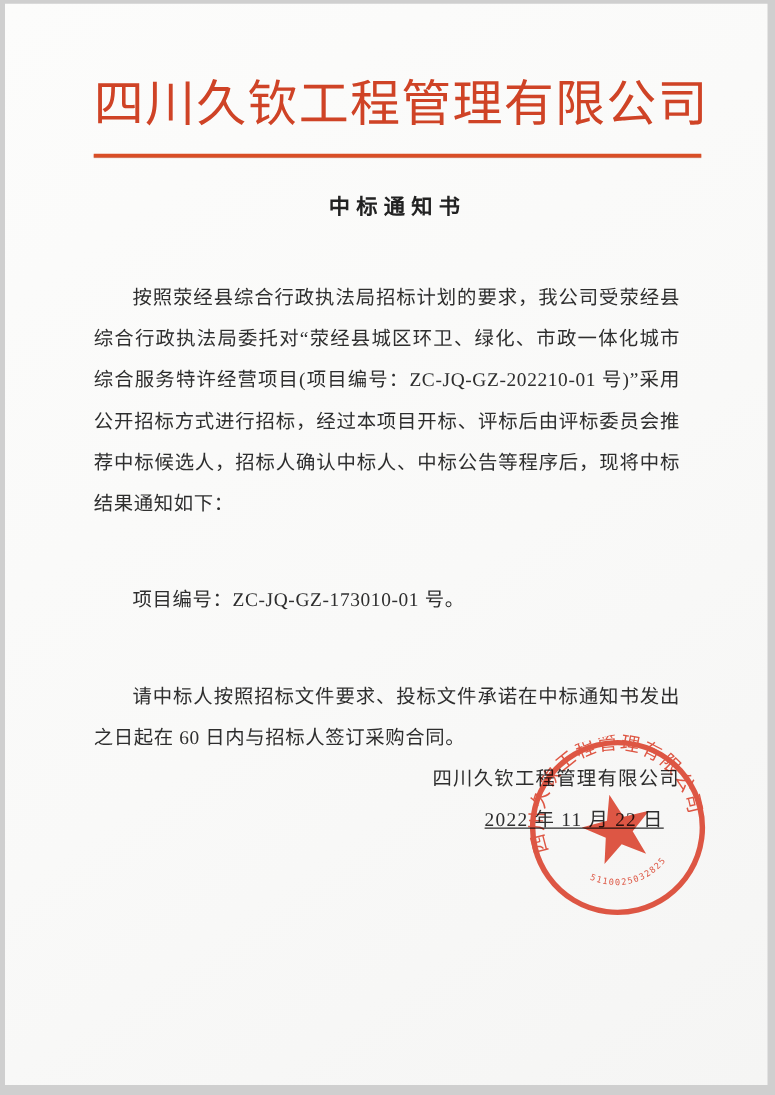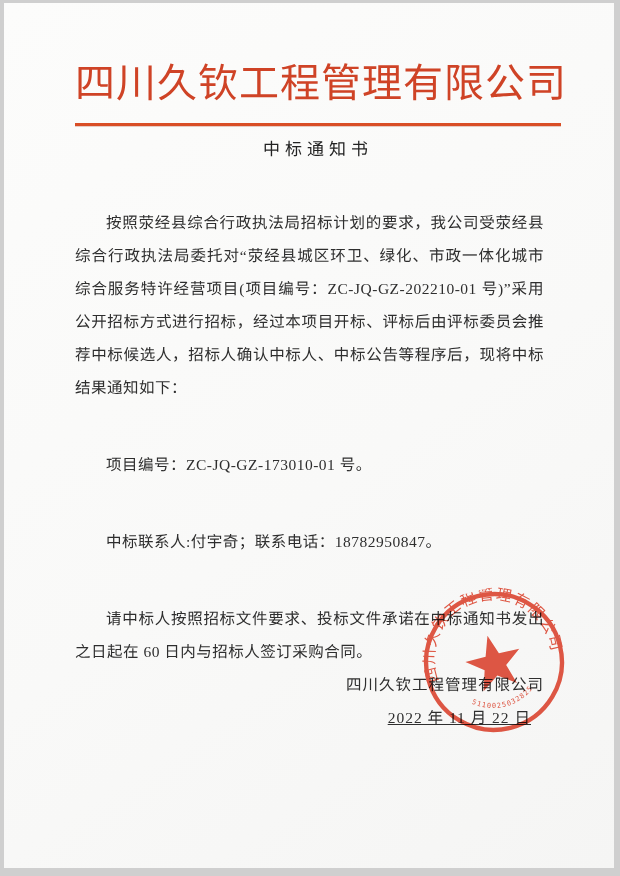--- a/index.html
+++ b/index.html
@@ -34,25 +34,25 @@
     color:var(--letterhead-red);
     white-space:nowrap;
   }
   .rule{
     margin-top:13px;
     height:2.5px;
     background:var(--rule-red);
     box-shadow:0 0.5px 0 rgba(160,40,10,.45);
   }
   .doc-title{
-    margin-top:11px;
+    margin-top:27px;
     text-align:center;
     font-size:17px;
     line-height:25px;
-    font-weight:400;
+    font-weight:700;
     letter-spacing:5px;
     color:#222;
   }
   .body-text{
     margin-top:8px;
     padding-right:17px; 
     font-size:15.5px;
     line-height:33px;
     text-align:justify;
     color:var(--text);
@@ -91,21 +91,20 @@
   <div class="inner">
     <div class="letterhead">四川久钦工程管理有限公司</div>
 
     <div class="rule"></div>
 
     <h1 class="doc-title">中标通知书</h1>
 
     <div class="body-text">
       <p>按照荥经县综合行政执法局招标计划的要求，我公司受荥经县综合行政执法局委托对“荥经县城区环卫、绿化、市政一体化城市综合服务特许经营项目(项目编号：ZC-JQ-GZ-202210-01 号)”采用公开招标方式进行招标，经过本项目开标、评标后由评标委员会推荐中标候选人，招标人确认中标人、中标公告等程序后，现将中标结果通知如下：</p>
       <p>项目编号：ZC-JQ-GZ-173010-01 号。</p>
-      <p>中标联系人:付宇奇；联系电话：18782950847。</p>
       <p>请中标人按照招标文件要求、投标文件承诺在中标通知书发出之日起在 60 日内与招标人签订采购合同。</p>
     </div>
 
     <div class="signature">
       <div class="sig-company">四川久钦工程管理有限公司</div>
       <div class="sig-date">2022 年 11 月 22 日</div>
     </div>
   </div>
 
   <div class="seal">

